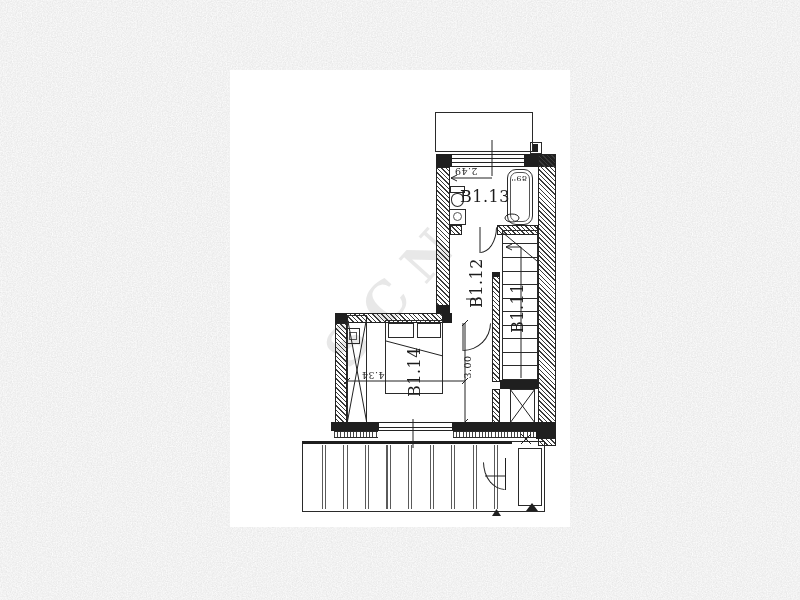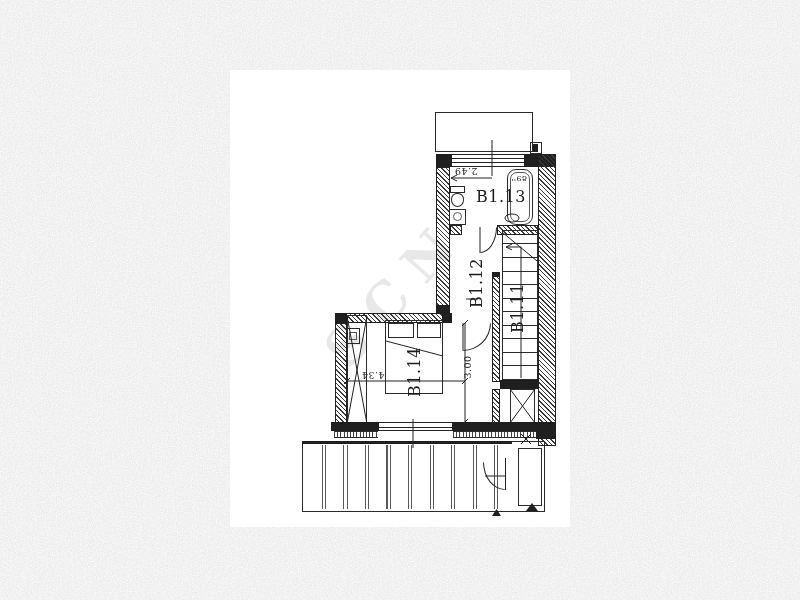--- a/index.html
+++ b/index.html
@@ -75,21 +75,21 @@
     <div class="abs arc-br" style="left:250px;top:157px;width:17px;height:26px;"></div>
 
     <div class="abs thin" style="left:277px;top:99px;width:26px;height:56px;border-radius:9px;border-width:1.4px;"></div>
     <div class="abs thin" style="left:280px;top:102px;width:20px;height:50px;border-radius:7px;border-color:#555;"></div>
     <div class="abs dim rot180" style="left:279px;top:104px;width:20px;height:10px;font-size:8px;">89''</div>
     <div class="abs thin" style="left:220px;top:116px;width:15px;height:7px;"></div>
     <div class="abs thin" style="left:221px;top:123px;width:13px;height:14px;border-radius:45% 45% 50% 50%;"></div>
     <div class="abs thin" style="left:219px;top:139px;width:17px;height:16px;"></div>
     <div class="abs thin" style="left:223px;top:142px;width:9px;height:9px;border-radius:50%;border-color:#555;"></div>
 
-    <div class="abs lbl" style="left:240px;top:118px;width:62px;">B1.13</div>
+    <div class="abs lbl" style="left:224px;top:118px;width:62px;">B1.13</div>
     <div class="abs dim rot180" style="left:222px;top:96px;width:28px;height:11px;">2.49</div>
 
     <div class="abs lbl rot90" style="left:217px;top:204px;width:60px;height:18px;">B1.12</div>
 
     <div class="abs treads" style="left:272px;top:160px;width:36px;height:152px;"></div>
     <div class="abs lbl rot90" style="left:258px;top:229px;width:60px;height:18px;background:rgba(255,255,255,0.0);">B1.11</div>
     <div class="abs w" style="left:262px;top:202px;width:8px;height:110px;"></div>
     <div class="abs blk" style="left:262px;top:202px;width:8px;height:5px;"></div>
     <div class="abs blk" style="left:270px;top:310px;width:38px;height:9px;"></div>
     <div class="abs w" style="left:262px;top:319px;width:8px;height:36px;"></div>

